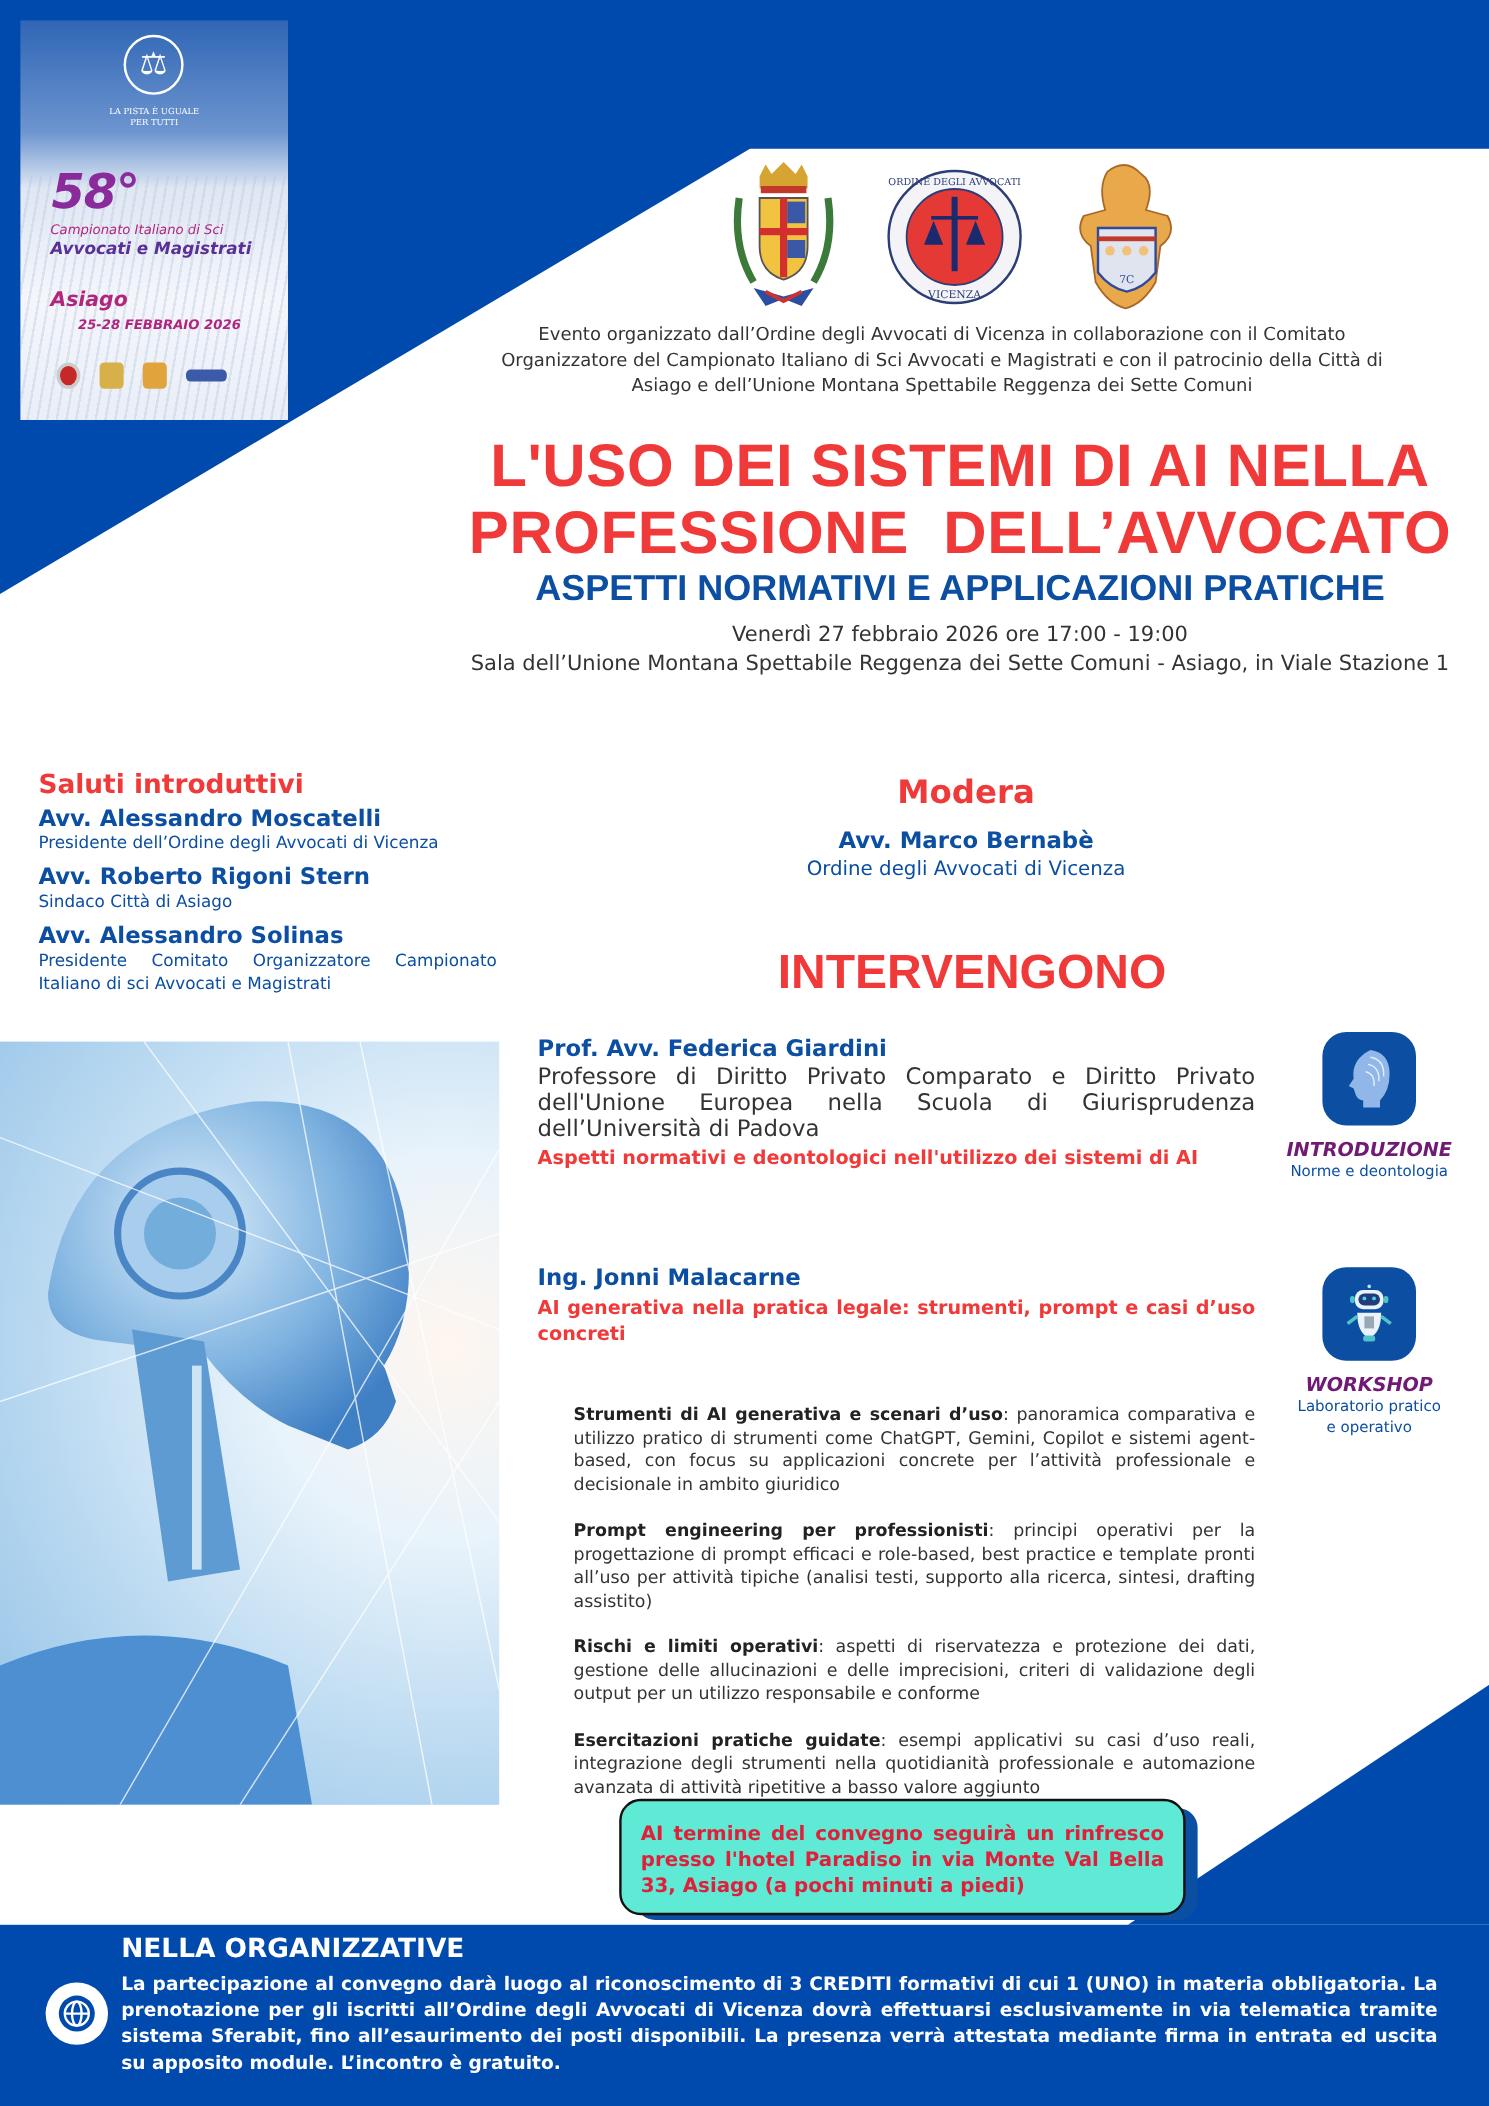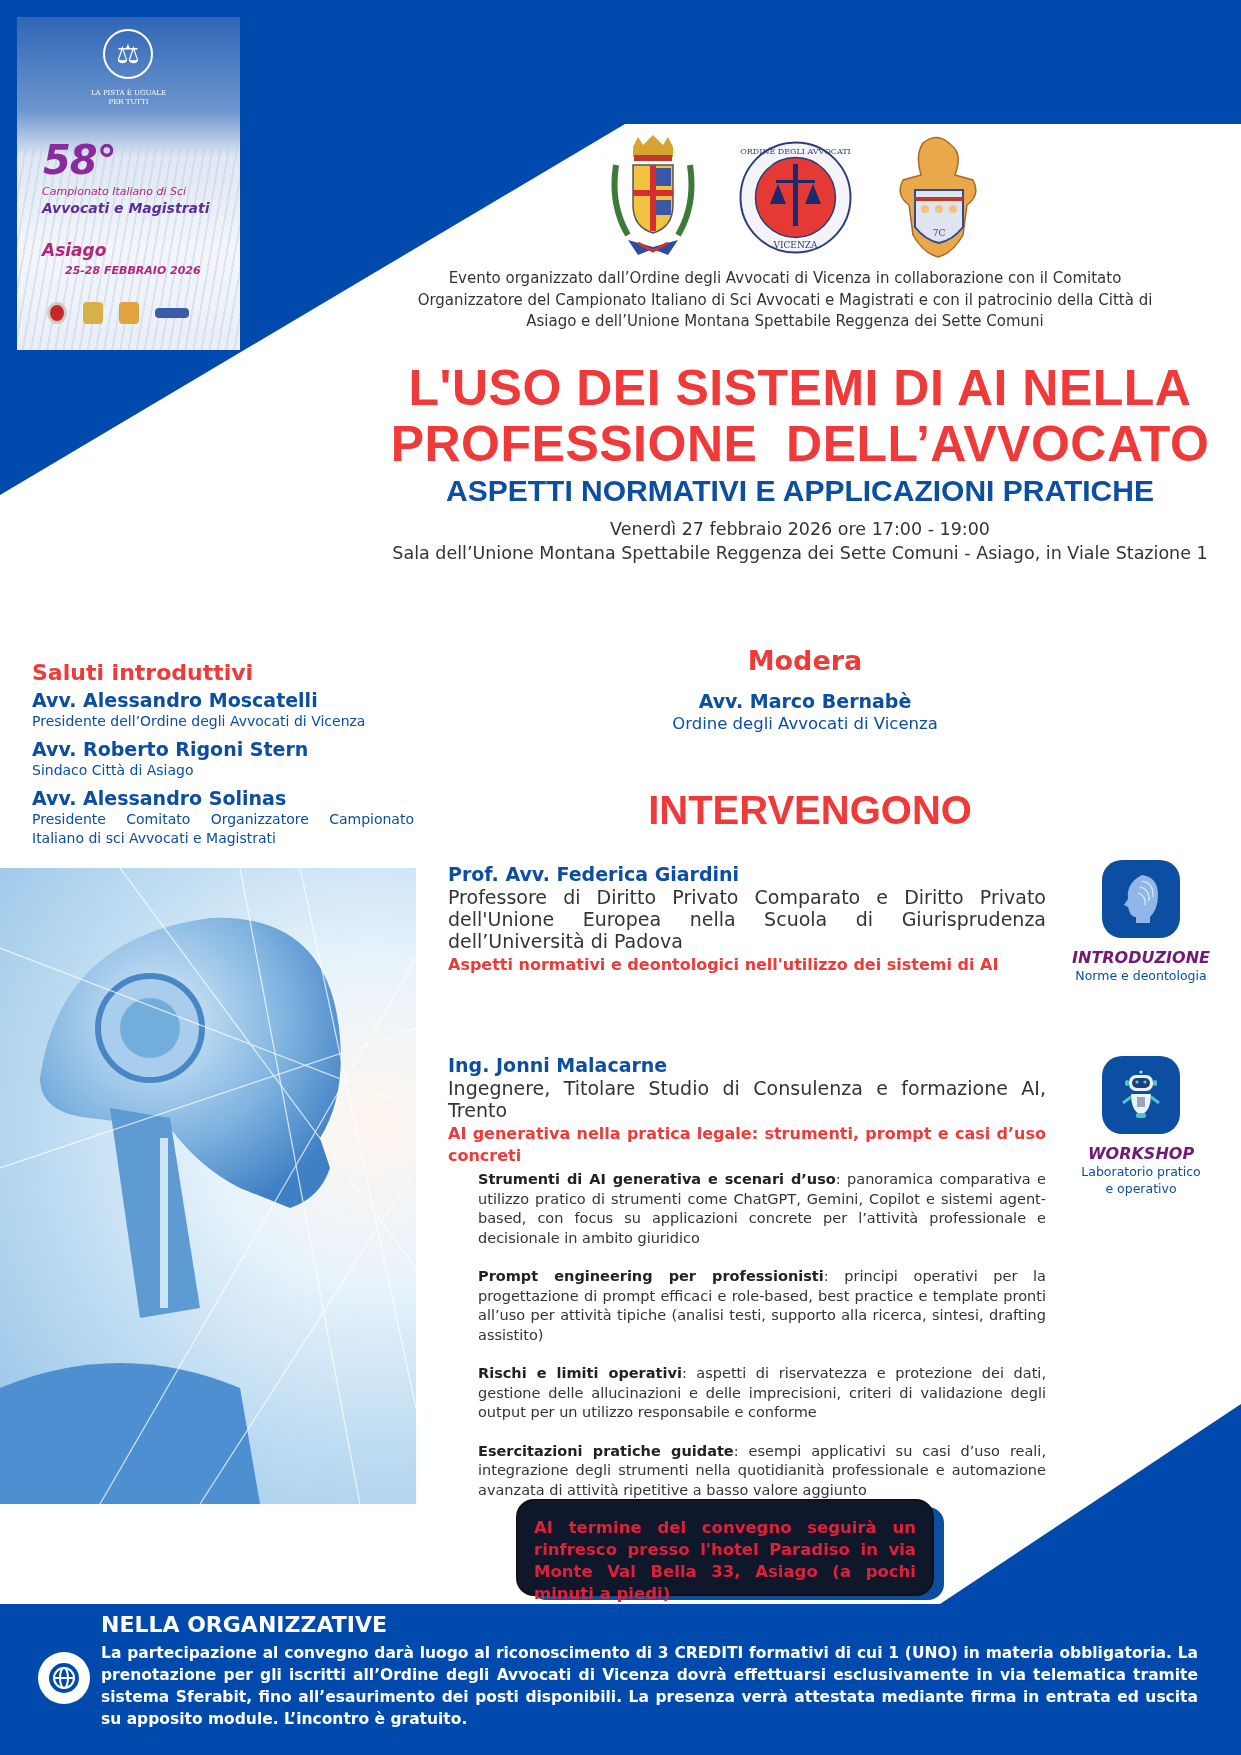--- a/index.html
+++ b/index.html
@@ -59,21 +59,21 @@
     font-size: 50px; line-height: 56px; z-index: 2; letter-spacing: 0.5px;
   }
   .subtitle {
     position: absolute; left: 385px; width: 830px; top: 474px; text-align: center;
     font-family: "Liberation Sans", sans-serif; font-weight: bold; color: #0b4ea2; font-size: 30px; z-index: 2;
   }
   .when { position: absolute; left: 385px; width: 830px; top: 519px; text-align: center; font-size: 17.5px; color: #333; z-index: 2; }
   .where { position: absolute; left: 385px; width: 830px; top: 543px; text-align: center; font-size: 17.5px; color: #333; z-index: 2; }
 
   
-  .greetings { position: absolute; left: 32px; top: 642px; width: 382px; z-index: 2; margin-top: 18px; }
+  .greetings { position: absolute; left: 32px; top: 642px; width: 382px; z-index: 2; }
   .greetings .head { font-weight: bold; color: #f03a3a; font-size: 22px; line-height: 26px; }
   .person-name { font-weight: bold; color: #0b4ea2; font-size: 19px; line-height: 24px; margin-top: 2px; }
   .person-role { color: #0b4ea2; font-size: 14px; line-height: 19px; margin-bottom: 6px; text-align: justify; }
 
   .moderator { position: absolute; left: 620px; width: 370px; top: 644px; text-align: center; z-index: 2; }
   .moderator .head { font-weight: bold; color: #f03a3a; font-size: 27px; line-height: 34px; }
   .moderator .name { font-weight: bold; color: #0b4ea2; font-size: 19px; margin-top: 12px; }
   .moderator .role { color: #0b4ea2; font-size: 16.5px; margin-top: 2px; }
 
   .speakers-head {
@@ -98,22 +98,22 @@
     display: flex; align-items: center; justify-content: center;
   }
   .badge .label { font-weight: bold; color: #701a75; font-size: 16px; margin-top: 10px; font-style: italic; }
   .badge .sub { color: #0b4ea2; font-size: 12.5px; line-height: 17px; }
 
   .workshop-list { position: absolute; left: 478px; width: 568px; top: 1170px; z-index: 2; }
   .workshop-item { font-size: 14.5px; line-height: 19.5px; color: #333; text-align: justify; margin-bottom: 19px; }
   .workshop-item b { color: #222; }
 
   .note-box {
-    position: absolute; left: 516px; top: 1499px; width: 418px; height: 97px; z-index: 3;
-    background: #0f172a; border: 2px solid #111; border-radius: 18px;
+    position: absolute; left: 516px; top: 1499px; width: 472px; height: 97px; z-index: 3;
+    background: #5eead4; border: 2px solid #111; border-radius: 18px;
     padding: 16px 16px 0 16px;
     font-weight: bold; color: #e0203a; font-size: 16.5px; line-height: 22px; text-align: justify; text-align-last: left;
     box-shadow: 12px 6px 0 -2px #0b4ea2;
   }
 
   .footer-band { position: absolute; left: 0; top: 1604px; width: 1241px; height: 151px; background: #004aad; z-index: 2; }
   .footer-title { position: absolute; left: 101px; top: 1612px; color: #fff; font-weight: bold; font-size: 22px; z-index: 3; }
   .footer-text {
     position: absolute; left: 101px; top: 1642px; width: 1097px; color: #fff; font-size: 15.5px; line-height: 22px;
     font-weight: bold; text-align: justify; text-align-last: left; z-index: 3;
@@ -250,21 +250,20 @@
       <path d="M24 2 Q40 4 40 22 Q40 36 32 44 L32 50 L18 50 L18 44 Q14 44 12 40 L10 34 L6 32 L10 26 Q8 10 24 2 Z" fill="#9fc3ee" opacity="0.9"></path>
       <path d="M24 8 Q36 10 35 24 M22 14 Q32 16 31 28 M20 20 Q28 22 27 32" stroke="#e2efff" stroke-width="1.2" fill="none"></path>
     </svg>
   </div>
   <div class="label">INTRODUZIONE</div>
   <div class="sub">Norme e deontologia</div>
 </div>
 
 <div class="speaker" style="top:1053px;">
   <div class="name">Ing. Jonni Malacarne</div>
-  <div class="role">Ingegnere, Titolare Studio di Consulenza e formazione AI, Trento</div>
   <div class="topic">AI generativa nella pratica legale: strumenti, prompt e casi d’uso concreti</div>
 </div>
 <div class="badge" style="left:1066px; top:1056px;">
   <div class="tile">
     <svg width="46" height="52" viewBox="0 0 46 52">
       <circle cx="23" cy="3" r="1.5" fill="#bfe3f5"></circle>
       <rect x="11" y="6" width="24" height="16" rx="7" fill="#eaf3fb"></rect>
       <rect x="14" y="9" width="18" height="10" rx="5" fill="#1f3d7a"></rect>
       <circle cx="19" cy="13" r="1.6" fill="#4fd0f0"></circle>
         <circle cx="27" cy="13" r="1.6" fill="#4fd0f0"></circle>

